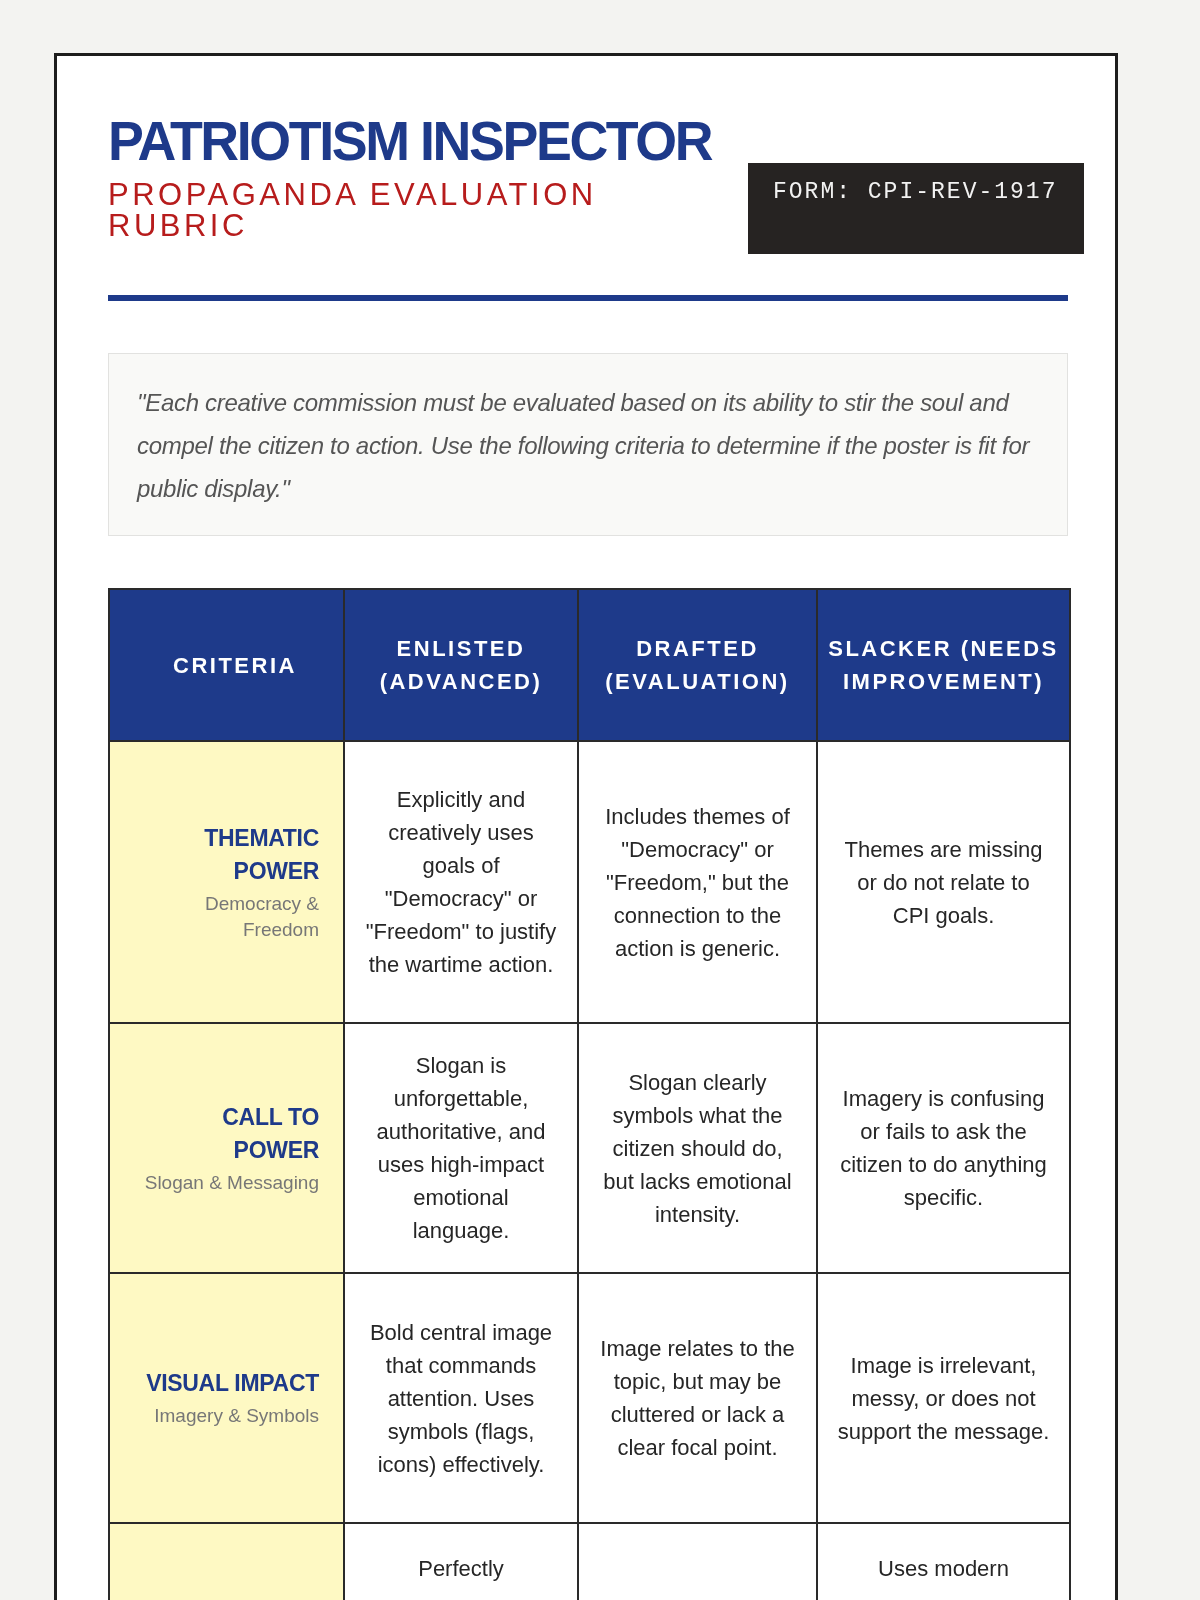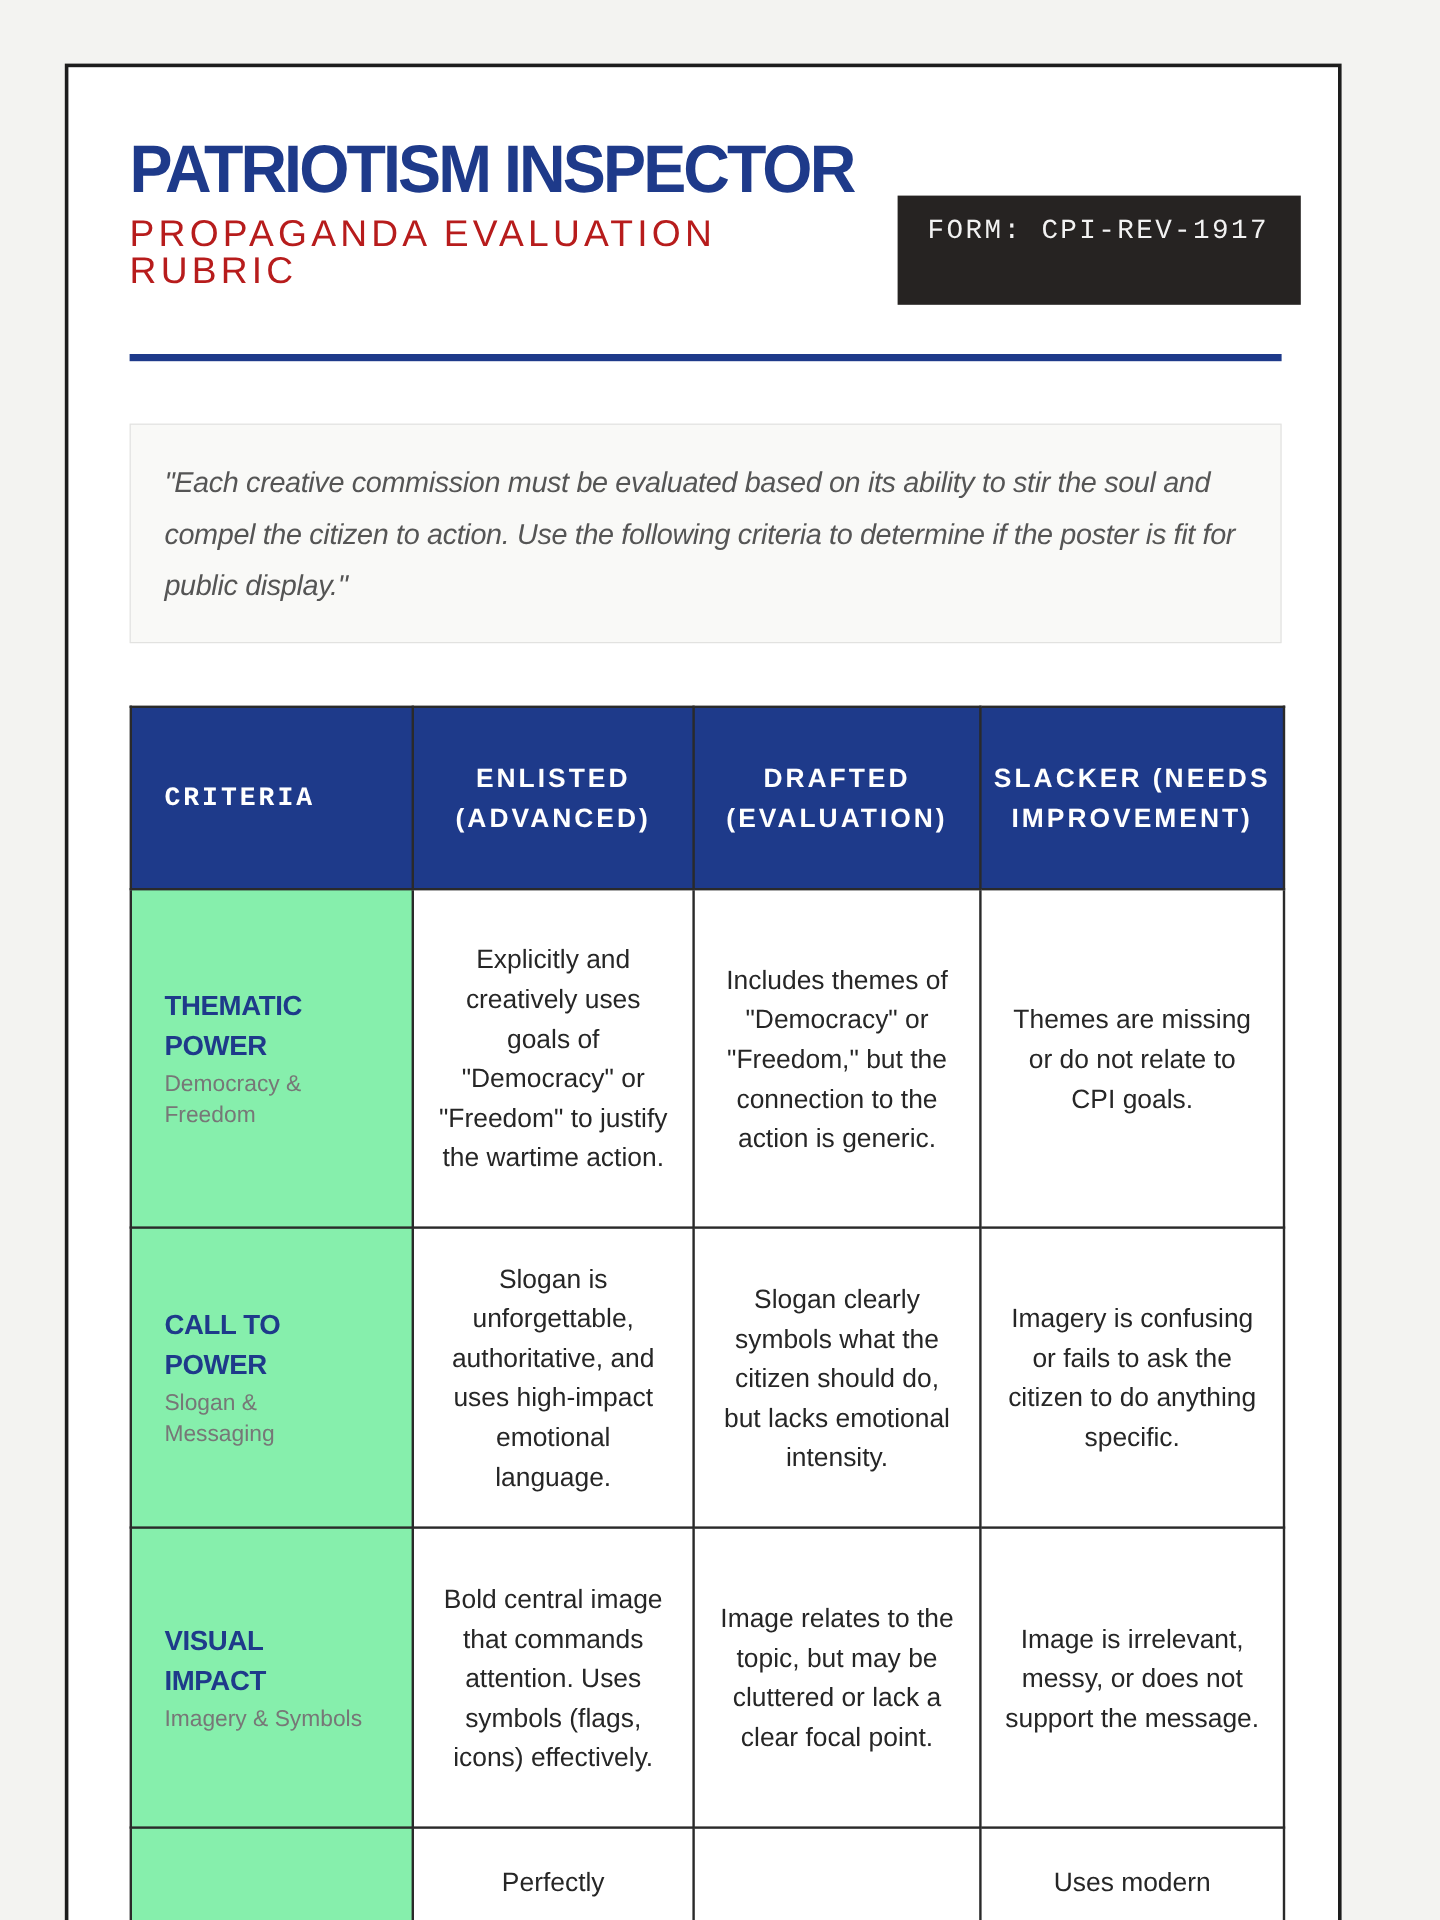--- a/index.html
+++ b/index.html
@@ -57,28 +57,28 @@
   }
   table.rubric th, table.rubric td {
     border: 2px solid #2a2a2a; box-sizing: border-box;
   }
   table.rubric th {
     background: #1e3a8a; color: #ffffff;
     font-size: 22px; font-weight: 700; letter-spacing: 2.5px;
     line-height: 33px; height: 152px; text-align: center;
     padding: 0 10px;
   }
-  table.rubric th.crit-h { text-align: left; padding-left: 27px; font-family: Liberation Mono, monospace; }
+  table.rubric th.crit-h { text-align: center; padding-left: 27px; }
   table.rubric td {
     font-size: 22px; line-height: 33px; color: #262626;
     text-align: center; vertical-align: middle; padding: 0 18px;
     background: #ffffff;
   }
   table.rubric td.crit {
-    background: #86efac; text-align: left; padding: 0 38px 0 27px;
+    background: #fef9c3; text-align: right; padding: 0 24px 0 27px;
   }
   .crit-name {
     color: #1e3a8a; font-weight: 700; font-size: 23px; line-height: 33px;
     letter-spacing: -0.3px;
   }
   .crit-sub {
     color: #777777; font-size: 19px; line-height: 26px;
     margin-top: 3px;
   }
   tr.r1 td { height: 282px; }

